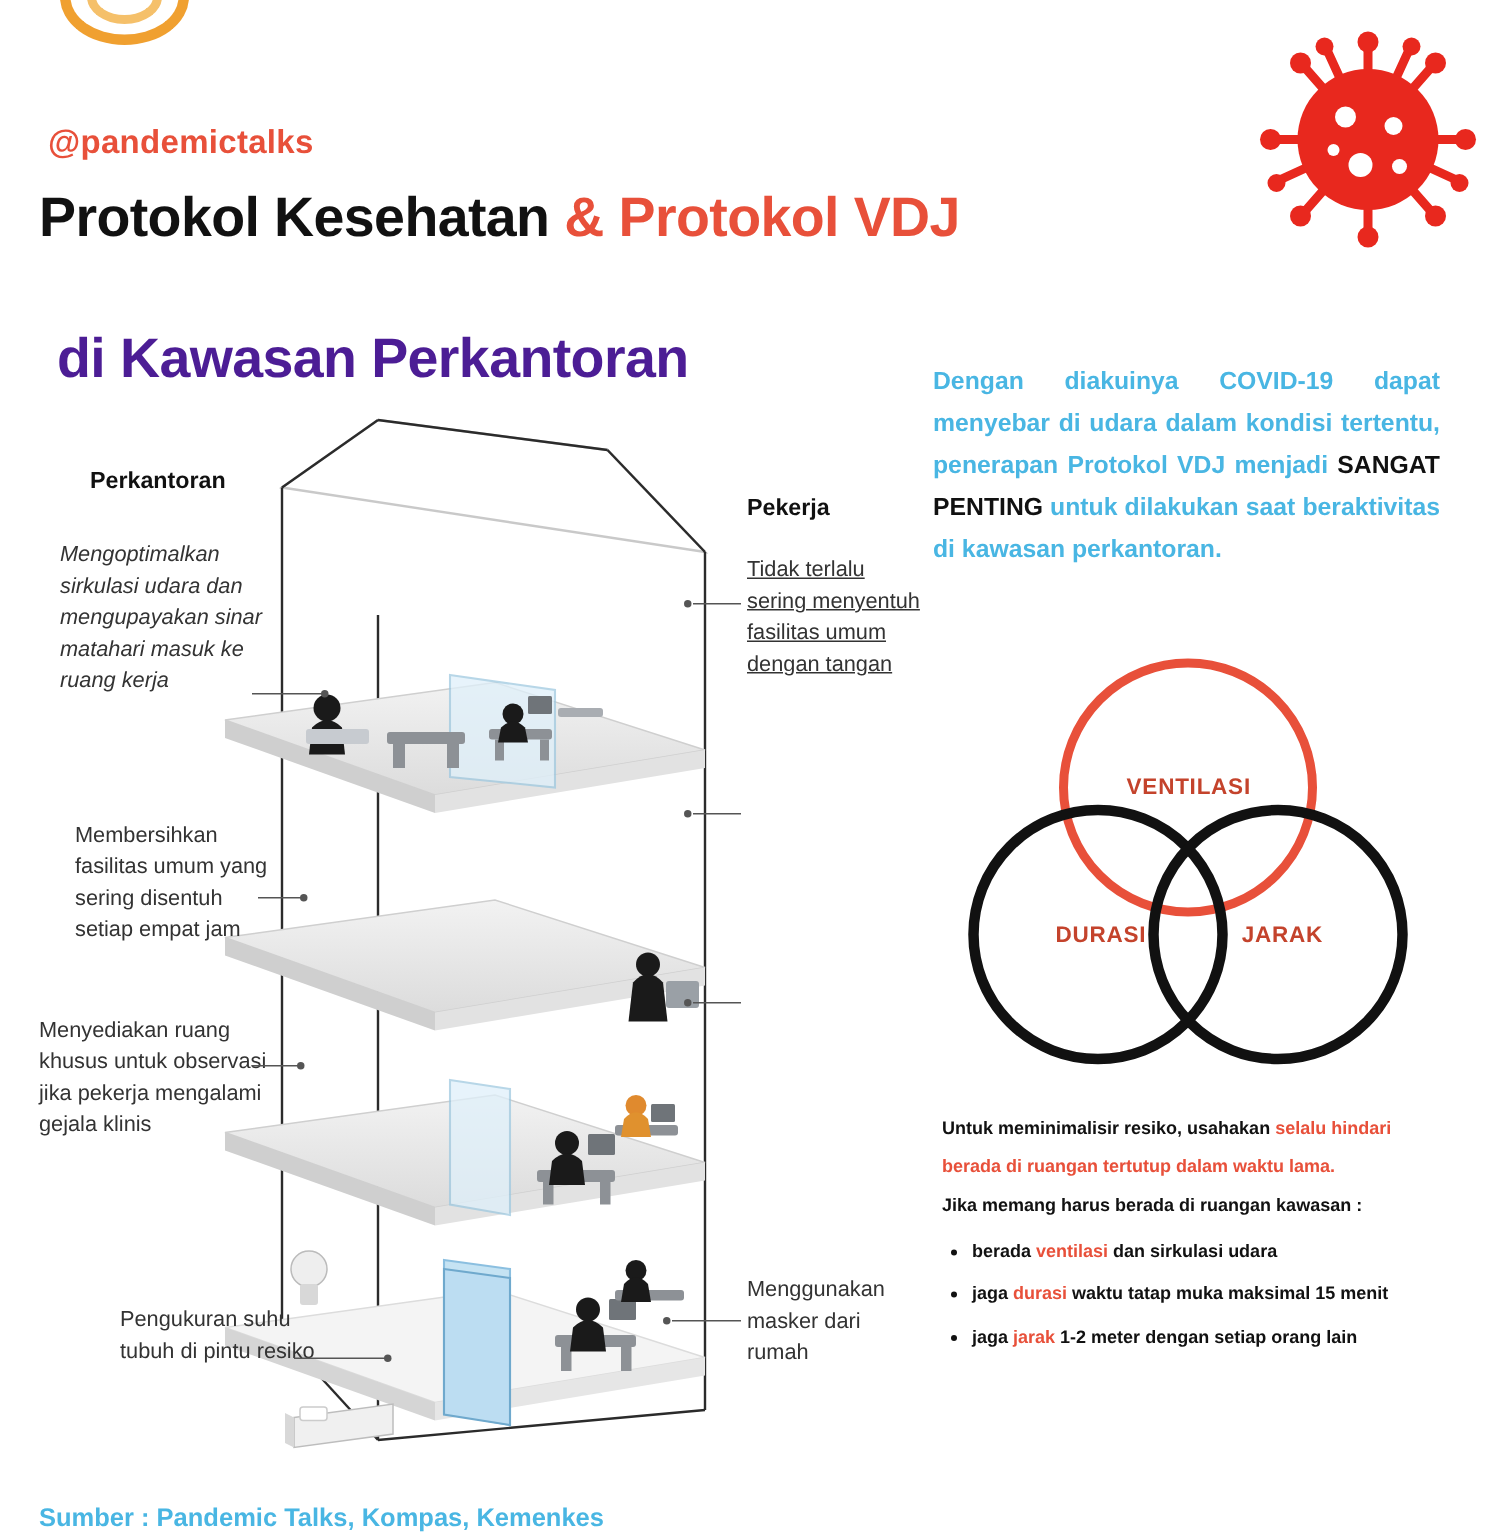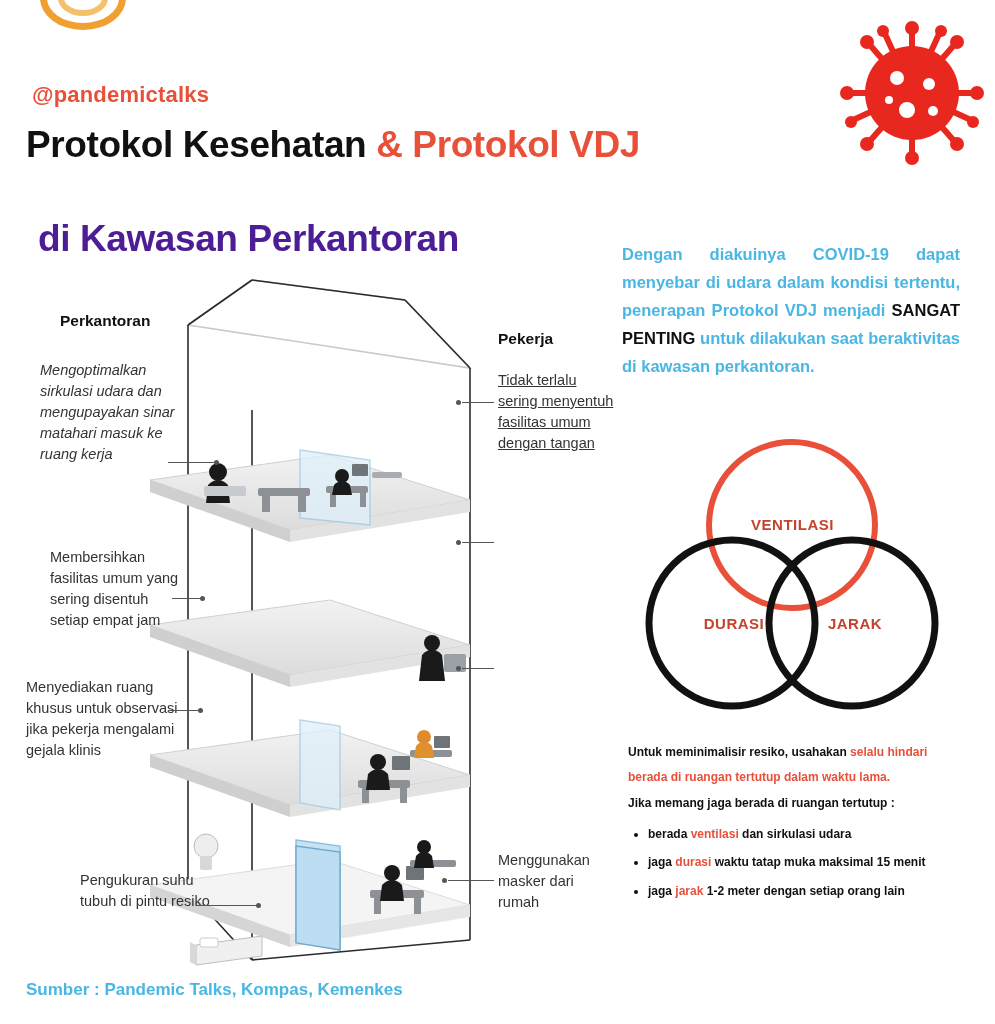--- a/index.html
+++ b/index.html
@@ -89,21 +89,21 @@
     color: #111;
     font-weight: bold;
   }
   .advice .orange { color: #e8503a; }
   .advice ul { margin: 6px 0 0 0; padding-left: 20px; }
   .advice li { margin-bottom: 4px; }
 
   
   .source {
     position: absolute;
-    left: 26px; bottom: 24px;
+    left: 26px; bottom: 2px;
     font-size: 17px;
     font-weight: bold;
     color: #49b6e3;
   }
 
   
   .illus { position: absolute; left: 0; top: 250px; width: 620px; height: 740px; }
 
   
   .lbl {
@@ -178,21 +178,21 @@
   <circle cx="232" cy="193" r="83" fill="none" stroke="#111111" stroke-width="7"></circle>
 </svg>
 <div style="position:absolute;left:620px;top:430px;width:345px;height:295px;pointer-events:none;">
   <div style="position:absolute;left:0;top:86px;width:345px;text-align:center;"><span style="font-size:15px;font-weight:bold;color:#c4432c;letter-spacing:.5px;">VENTILASI</span></div>
   <div style="position:absolute;left:44px;top:185px;width:140px;text-align:center;"><span style="font-size:15px;font-weight:bold;color:#c4432c;letter-spacing:.5px;">DURASI</span></div>
   <div style="position:absolute;left:165px;top:185px;width:140px;text-align:center;"><span style="font-size:15px;font-weight:bold;color:#c4432c;letter-spacing:.5px;">JARAK</span></div>
 </div>
 
 <div class="advice">
   <div><span>Untuk meminimalisir resiko, usahakan </span><span class="orange">selalu hindari berada di ruangan tertutup dalam waktu lama.</span></div>
-  <div style="margin-top:2px;">Jika memang jaga berada di ruangan tertutup :</div>
+  <div style="margin-top:2px;">Jika memang harus berada di ruangan kawasan :</div>
   <ul>
     <li><span>berada </span><span class="orange">ventilasi</span><span> dan sirkulasi udara</span></li>
     <li><span>jaga </span><span class="orange">durasi</span><span> waktu tatap muka maksimal 15 menit</span></li>
     <li><span>jaga </span><span class="orange">jarak</span><span> 1-2 meter dengan setiap orang lain</span></li>
   </ul>
 </div>
 
 <div class="illus">
 
   <svg width="620" height="740" viewBox="0 0 620 740">

